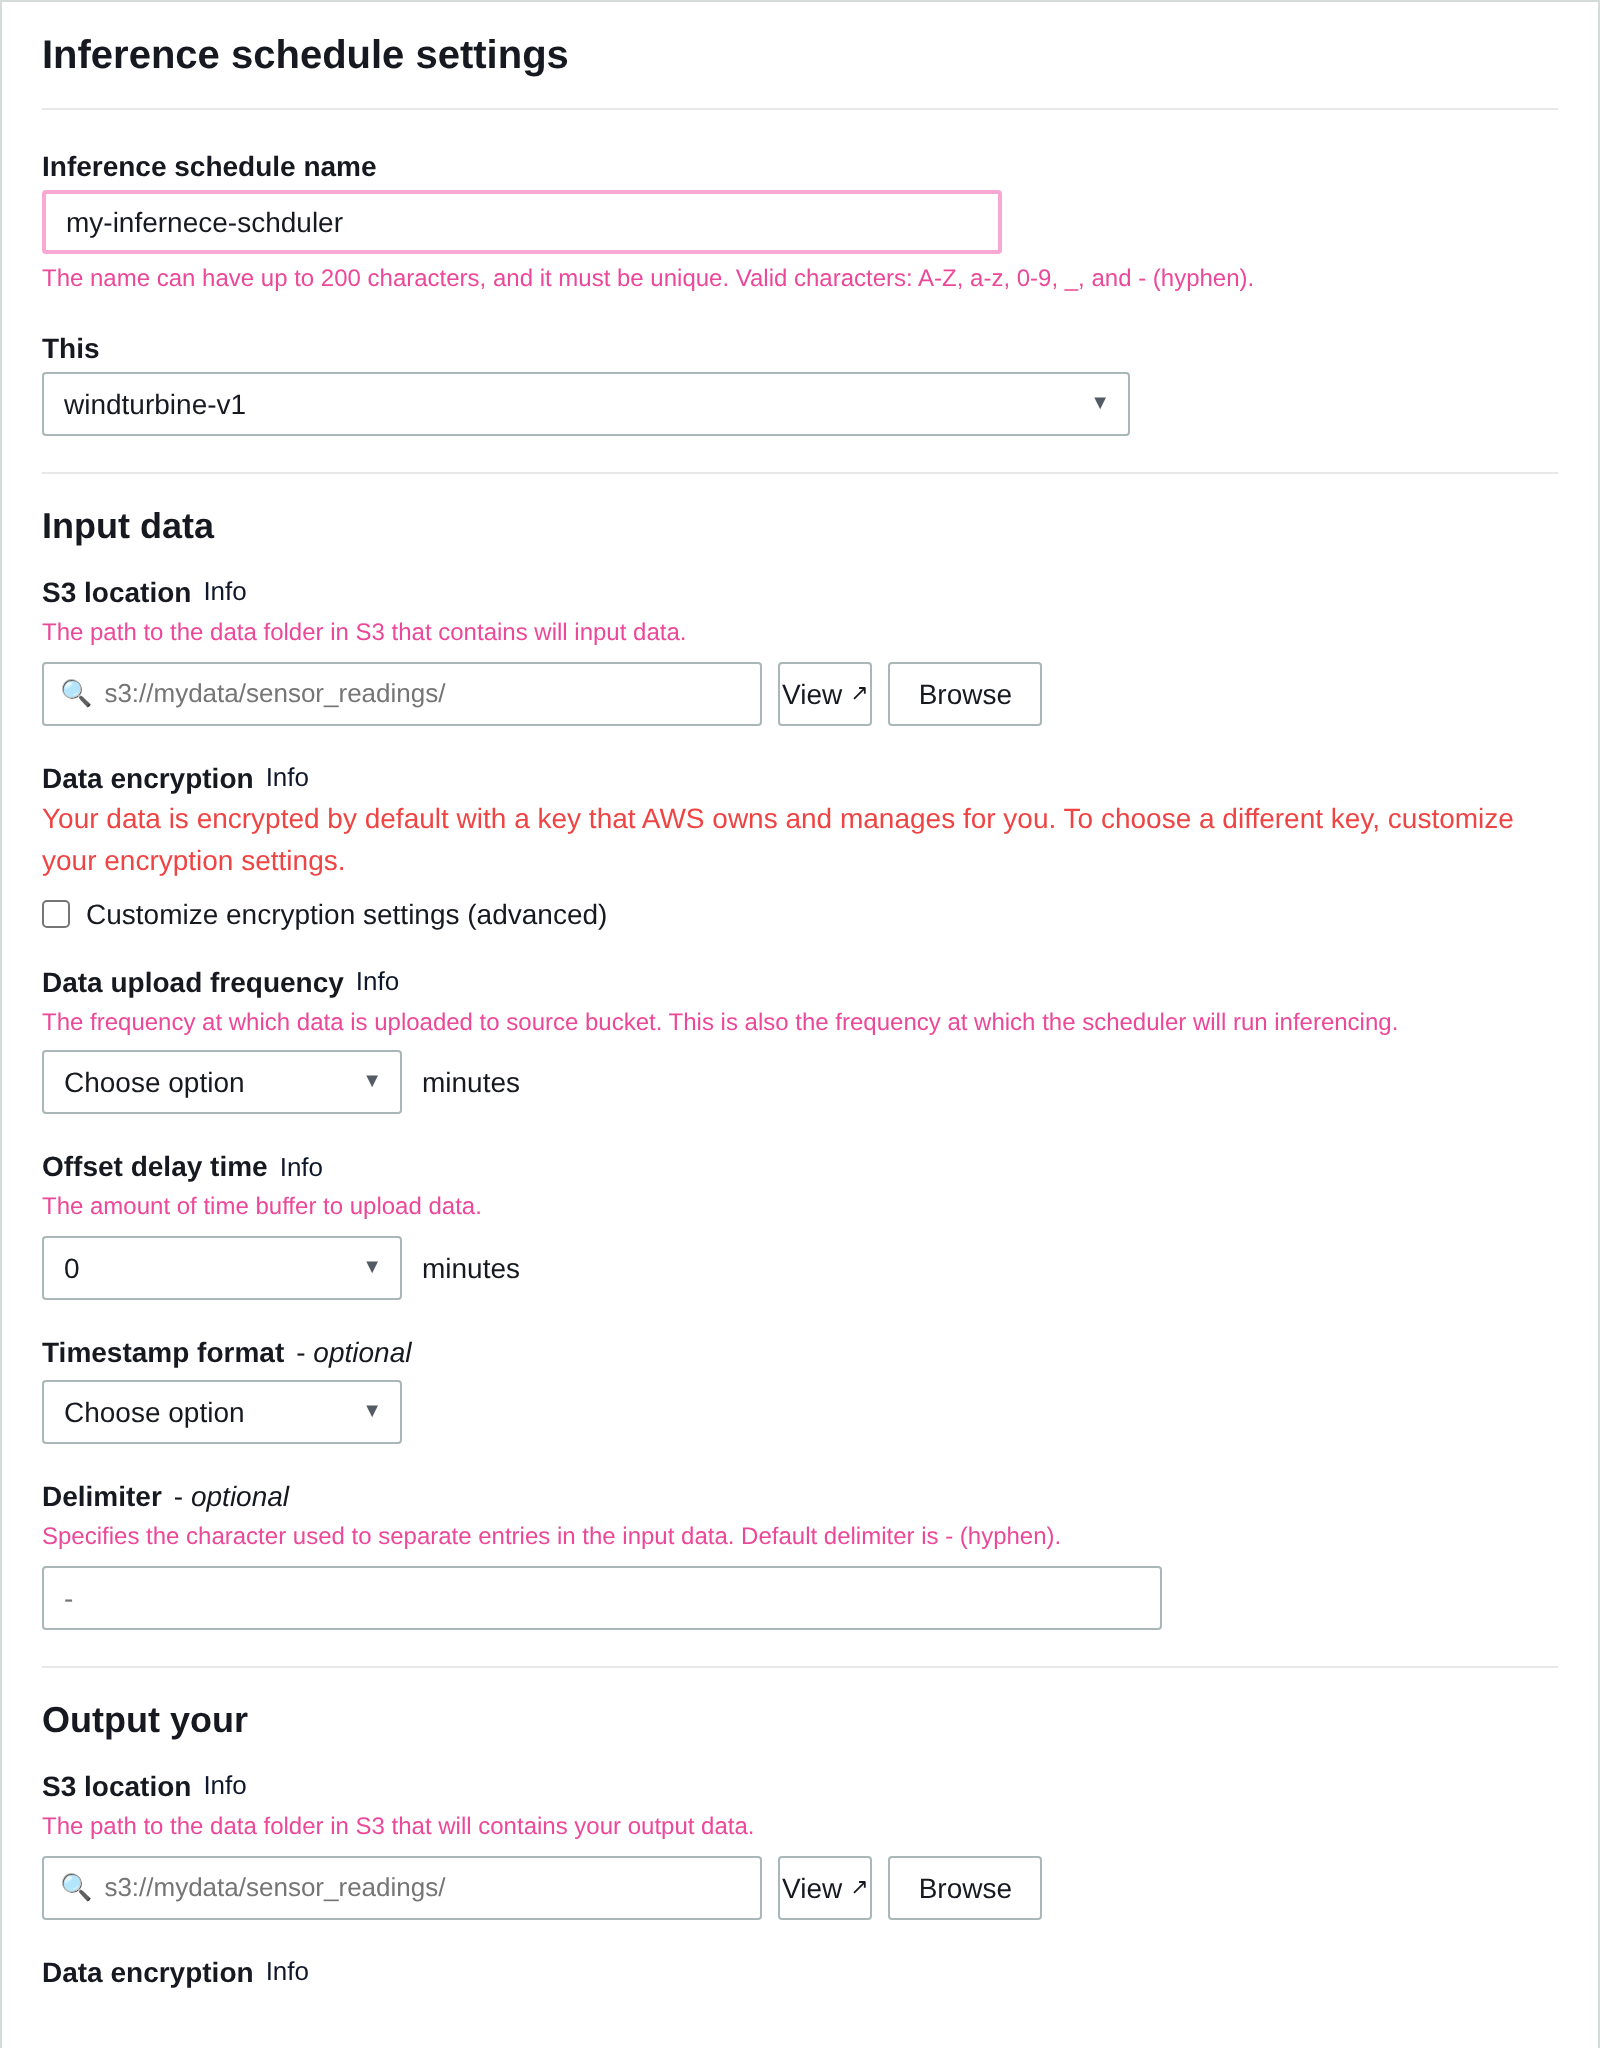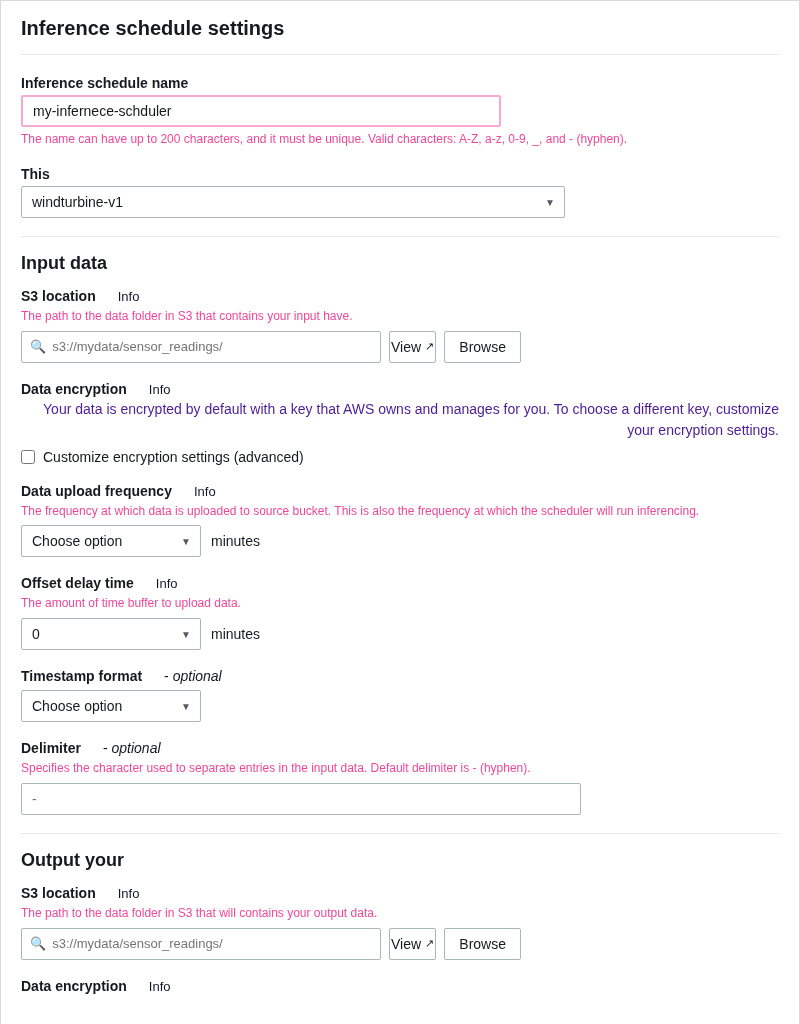--- a/index.html
+++ b/index.html
@@ -93,22 +93,22 @@
       font-weight: 700;
       color: #16191f;
       margin-bottom: 14px;
       margin-top: 4px;
     }
     .subsection-label {
       font-size: 14px;
       font-weight: 700;
       margin-bottom: 2px;
       display: flex;
-      align-items: flex-end;
-      gap: 22px;
+      align-items: center;
+      gap: 6px;
     }
     .info-link {
       color: #0f172a;
       font-size: 13px;
       font-weight: 400;
       cursor: pointer;
       text-decoration: none;
     }
     .s3-input-row {
       display: flex;
@@ -161,24 +161,23 @@
       border-radius: 2px;
       background: #fff;
       font-size: 14px;
       font-weight: 400;
       color: #16191f;
       cursor: pointer;
       white-space: nowrap;
     }
     .encryption-text {
       font-size: 14px;
-      color: #4c1d95;
+      color: #ef4444;
       line-height: 1.5;
       margin-bottom: 8px;
-      text-align: right;
     }
     .checkbox-row {
       display: flex;
       align-items: center;
       gap: 8px;
       margin-top: 4px;
     }
     .checkbox-input {
       width: 14px;
       height: 14px;
@@ -257,21 +256,21 @@
 
   <hr class="divider">
 
   <h2 class="section-title">Input data</h2>
 
   <div class="field-group">
     <div class="subsection-label">
       <span>S3 location</span>
       <a class="info-link" href="#">Info</a>
     </div>
-    <p class="field-hint">The path to the data folder in S3 that contains your input have.</p>
+    <p class="field-hint">The path to the data folder in S3 that contains will input data.</p>
     <div class="s3-input-row">
       <div class="s3-search-box">
         <span class="s3-search-icon">🔍</span>
         <input class="s3-search-input" type="text" placeholder="s3://mydata/sensor_readings/" style="">
       </div>
       <button class="view-btn">
         <span>View</span>
         <span class="external-icon">↗</span>
       </button>
       <button class="browse-btn">Browse</button>

